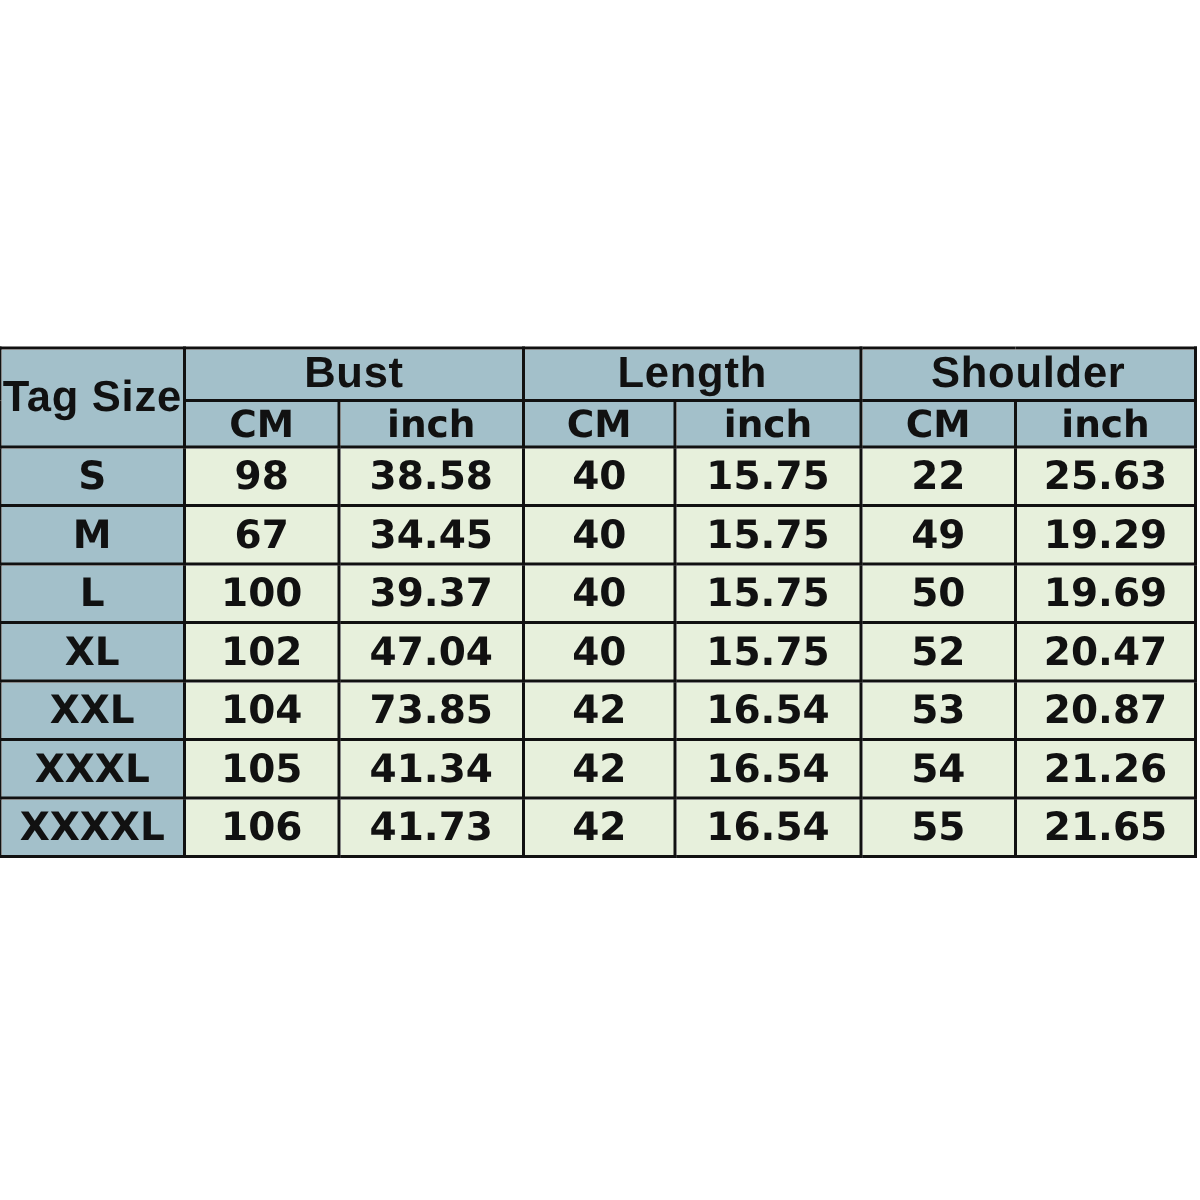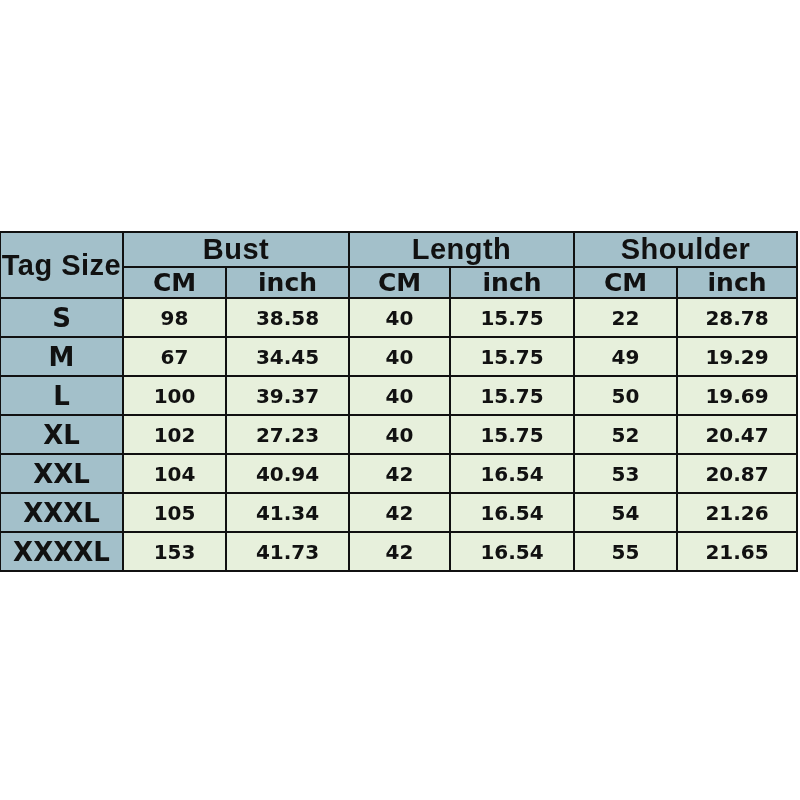--- a/index.html
+++ b/index.html
@@ -44,21 +44,21 @@
   tr.subhead-row th {
     font-size: 25px;
     font-weight: bold;
   }
   tbody th.tag {
     font-size: 26px;
     font-weight: bold;
   }
   tbody td {
     background: var(--cell_bg, #e7f0dc);
-    font-size: 20px;
+    font-size: 26px;
     font-weight: bold;
   }
 </style>
 </head>
 <body>
 
 <div class="page">
   <table class="size-table">
     <colgroup>
       <col style="width:123px">
@@ -86,21 +86,21 @@
       </tr>
     </thead>
     <tbody>
       <tr>
         <th class="tag">S</th>
         <td>98</td>
         <td>38.58</td>
         <td>40</td>
         <td>15.75</td>
         <td>22</td>
-        <td>28.78</td>
+        <td>25.63</td>
       </tr>
       <tr>
         <th class="tag">M</th>
         <td>67</td>
         <td>34.45</td>
         <td>40</td>
         <td>15.75</td>
         <td>49</td>
         <td>19.29</td>
       </tr>
@@ -109,47 +109,47 @@
         <td>100</td>
         <td>39.37</td>
         <td>40</td>
         <td>15.75</td>
         <td>50</td>
         <td>19.69</td>
       </tr>
       <tr>
         <th class="tag">XL</th>
         <td>102</td>
-        <td>27.23</td>
+        <td>47.04</td>
         <td>40</td>
         <td>15.75</td>
         <td>52</td>
         <td>20.47</td>
       </tr>
       <tr>
         <th class="tag">XXL</th>
         <td>104</td>
-        <td>40.94</td>
+        <td>73.85</td>
         <td>42</td>
         <td>16.54</td>
         <td>53</td>
         <td>20.87</td>
       </tr>
       <tr>
         <th class="tag">XXXL</th>
         <td>105</td>
         <td>41.34</td>
         <td>42</td>
         <td>16.54</td>
         <td>54</td>
         <td>21.26</td>
       </tr>
       <tr>
         <th class="tag">XXXXL</th>
-        <td>153</td>
+        <td>106</td>
         <td>41.73</td>
         <td>42</td>
         <td>16.54</td>
         <td>55</td>
         <td>21.65</td>
       </tr>
     </tbody>
   </table>
 </div>
 

